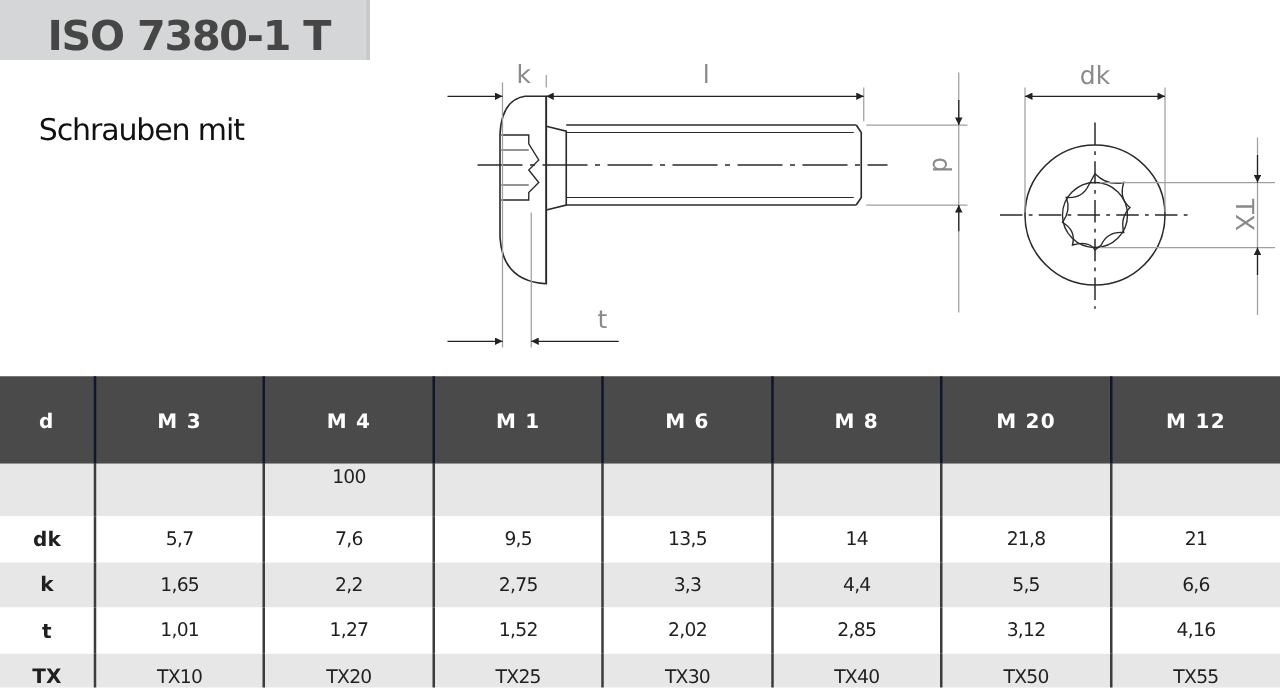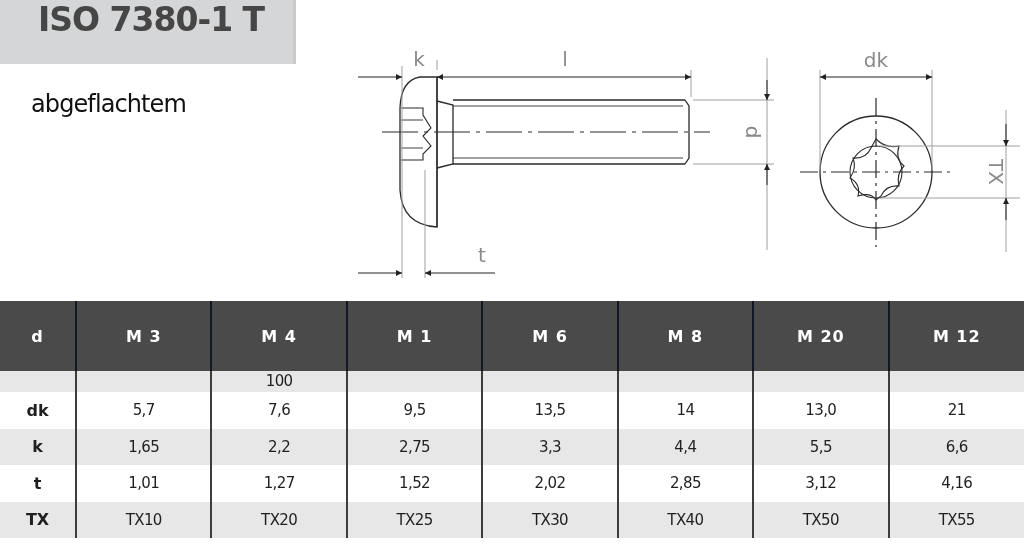--- a/index.html
+++ b/index.html
@@ -1,23 +1,23 @@
 <!DOCTYPE html>
 <html><head>
 <meta charset="utf-8">
 <style>
   * { box-sizing: border-box; margin: 0; padding: 0; }
   html, body { width: 1024px; height: 550px; background: #ffffff; overflow: hidden; }
   body { position: relative; font-family: "DejaVu Sans", "Liberation Sans", sans-serif; color: #1a1a1a; }
 
   .title-box {
-    position: absolute; left: 0; top: 0; width: 296px; height: 64px;
+    position: absolute; left: 0; top: 0; width: 296px; height: 48px;
     background: #d5d6d7;
     border-right: 3px solid #c8c9ca;
-    display: flex; align-items: flex-start;
+    display: flex; align-items: flex-end;
   }
   .title-text {
     margin-left: 38px;
     font-family: "DejaVu Sans", sans-serif; font-weight: bold;
     font-size: 33px; letter-spacing: -1px; color: #464646;
   }
 
   .desc {
     position: absolute; left: 31px; top: 90px; width: 300px;
     font-family: "DejaVu Sans", sans-serif;
@@ -42,32 +42,32 @@
   .spec-table th:first-child { border-left: none; }
   .spec-table td {
     text-align: center; font-family: "DejaVu Sans", sans-serif;
     font-size: 15px; color: #1f1f1f; letter-spacing: -0.6px;
     border-left: 2px solid #3c3c3c;
   }
   .spec-table td:first-child { border-left: none; font-weight: bold; font-size: 16px; letter-spacing: 0; }
   .spec-table td + td { border-left: 2px solid #3c3c3c; }
   .spec-table tr.shade td { background: #e7e7e8; }
   .spec-table tr.plain td { background: #ffffff; }
-  .spec-table tr.r-len td { height: 21px; vertical-align: top; padding-top: 1px; }
+  .spec-table tr.r-len td { height: 42px; vertical-align: top; padding-top: 1px; }
   .spec-table tr.r-std td { height: 36.5px; }
 </style>
 </head>
 <body>
 
 <div class="title-box">
   <span class="title-text">ISO 7380-1 T</span>
 </div>
 
 <div class="desc">
-  <div>abgeflachtem</div>
+  <div>Schrauben mit</div>
 </div>
 
 <div class="drawing">
   <svg width="684" height="250" viewBox="0 0 684 250" xmlns="http://www.w3.org/2000/svg">
     <defs>
       <marker id="arr" viewBox="0 0 10 10" refX="10" refY="5" markerWidth="9" markerHeight="6" orient="auto-start-reverse" markerUnits="userSpaceOnUse">
         <path d="M0,0 L10,5 L0,10 z" fill="#222"></path>
       </marker>
     </defs>
 
@@ -174,21 +174,21 @@
       <td></td>
       <td></td>
     </tr>
     <tr class="plain r-std">
       <td>dk</td>
       <td>5,7</td>
       <td>7,6</td>
       <td>9,5</td>
       <td>13,5</td>
       <td>14</td>
-      <td>13,0</td>
+      <td>21,8</td>
       <td>21</td>
     </tr>
     <tr class="shade r-std">
       <td>k</td>
       <td>1,65</td>
       <td>2,2</td>
       <td>2,75</td>
       <td>3,3</td>
       <td>4,4</td>
       <td>5,5</td>

